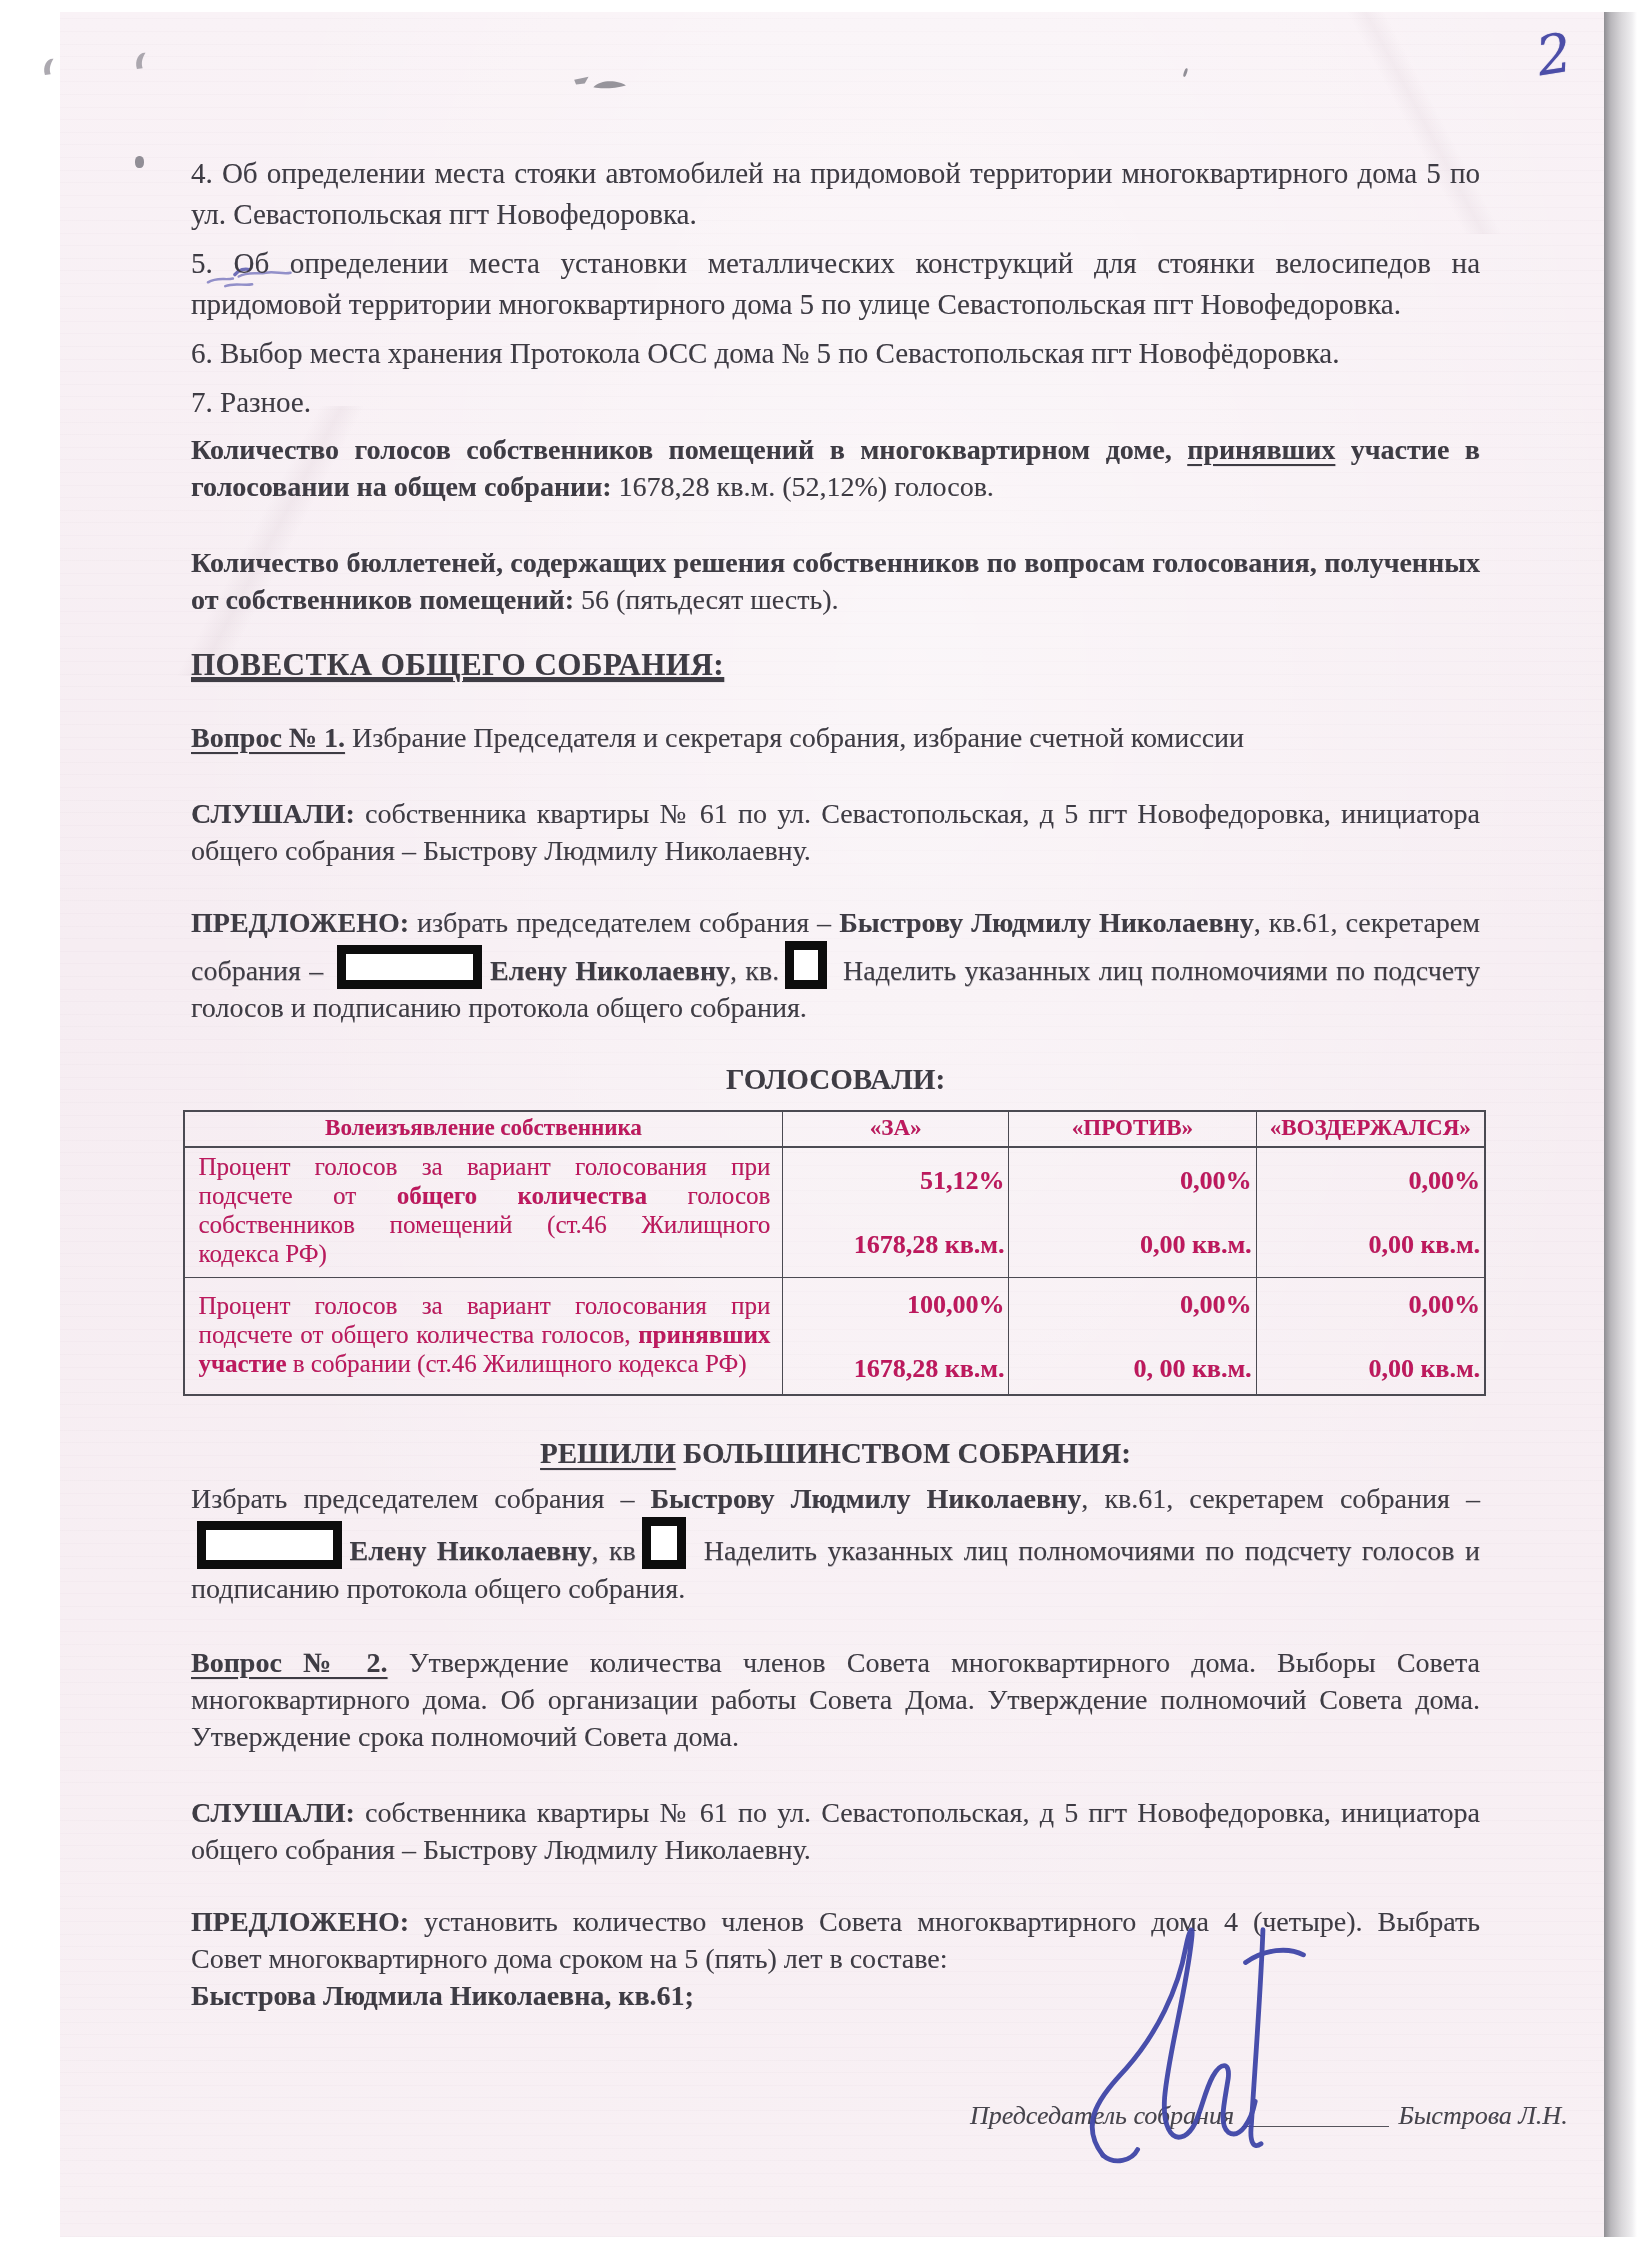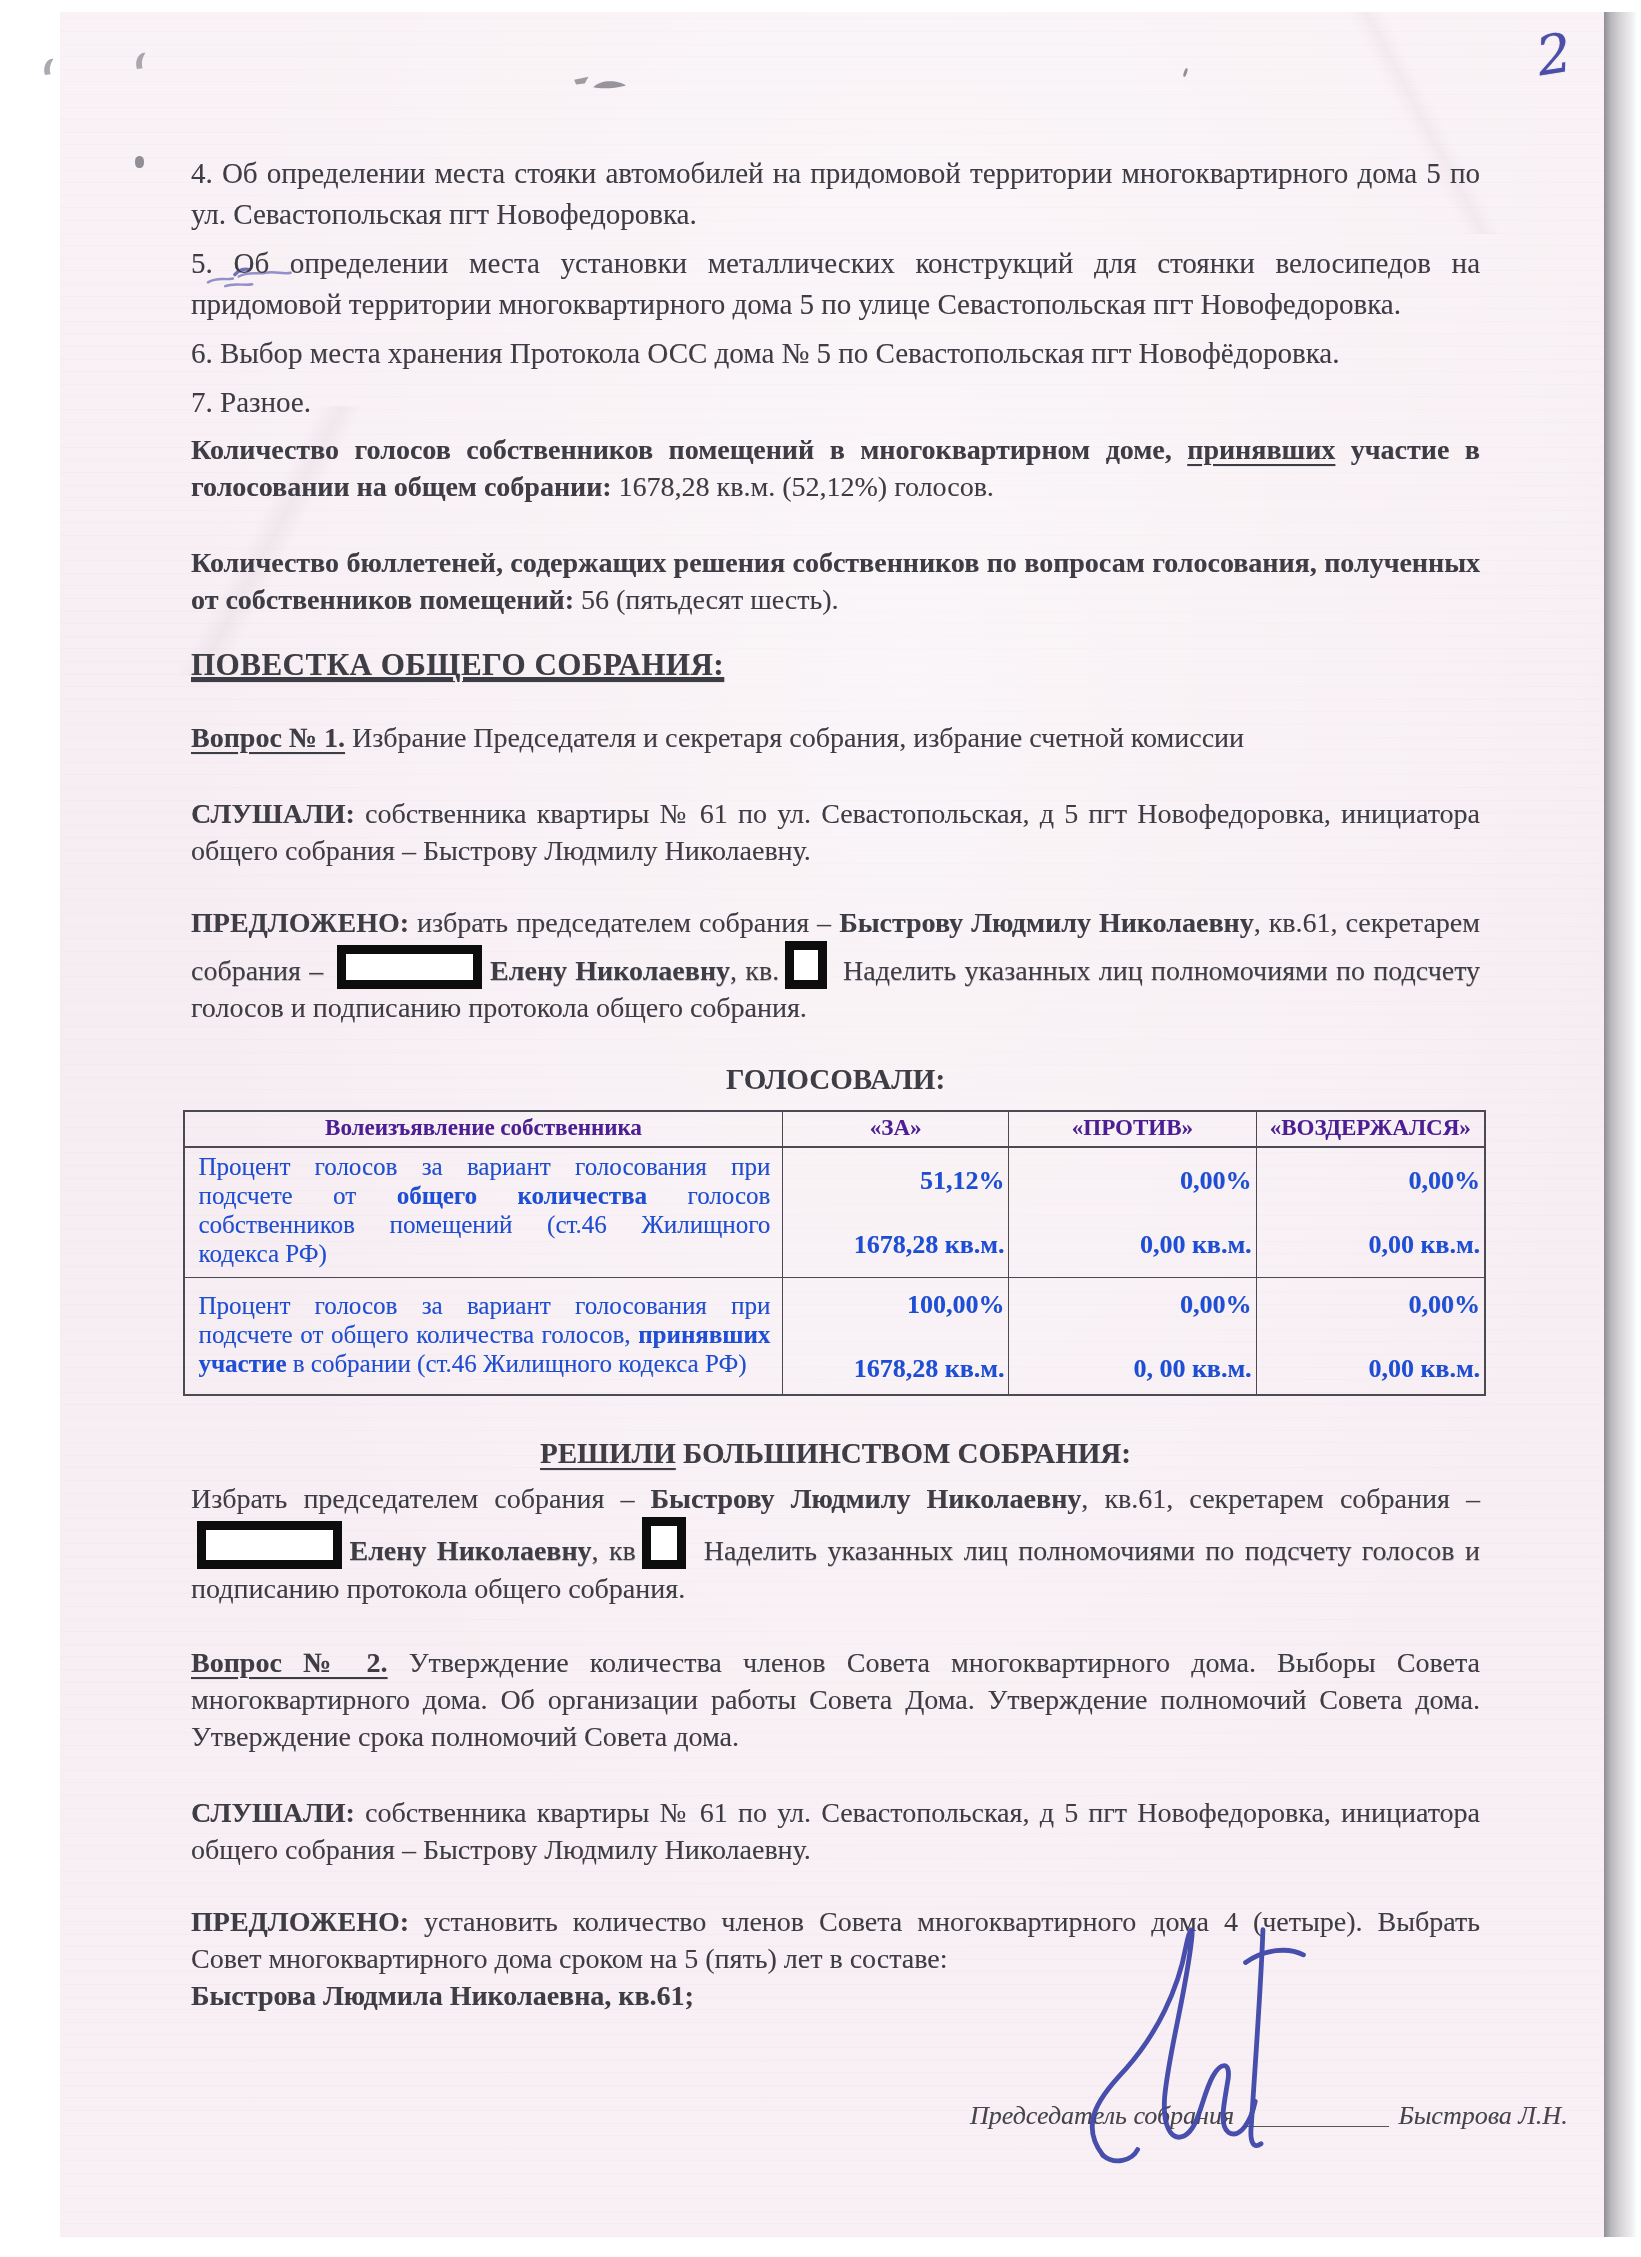--- a/index.html
+++ b/index.html
@@ -52,23 +52,23 @@
     background:#ffffff;border:9.7px solid #0d0d0d;margin:0 7.7px 0 5.8px;
   }
   
   table.votes{
     width:1303px;margin-top:11.6px;border-collapse:collapse;table-layout:fixed;
     border:2.9px solid #4b4a52;
   }
   table.votes th{
     border:1.9px solid #4b4a52;border-bottom-width:2.9px;
     font-size:23px;line-height:27px;font-weight:bold;text-align:center;
-    padding:1.9px 3.9px 4.8px;color:#4c1d95;
-  }
-  table.votes td{border:1.9px solid #4b4a52;vertical-align:middle;color:#1d4ed8;}
+    padding:1.9px 3.9px 4.8px;color:#be185d;
+  }
+  table.votes td{border:1.9px solid #4b4a52;vertical-align:middle;color:#be185d;}
   td.lbl{
     text-align:justify;font-size:25px;line-height:29px;
     padding:4.8px 11.6px 8.7px 13.5px;
   }
   td.val{text-align:right;font-weight:bold;font-size:26px;padding:7.7px 3.9px;}
   td.val .pct{margin-bottom:27px;}
   
   .sig-row{
     position:absolute;left:970px;top:2101px;width:541px;
     display:flex;align-items:flex-end;

